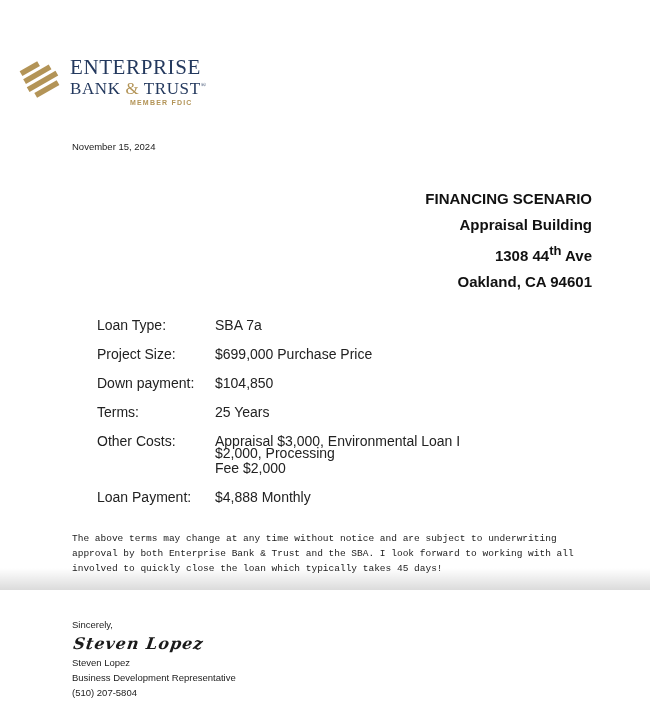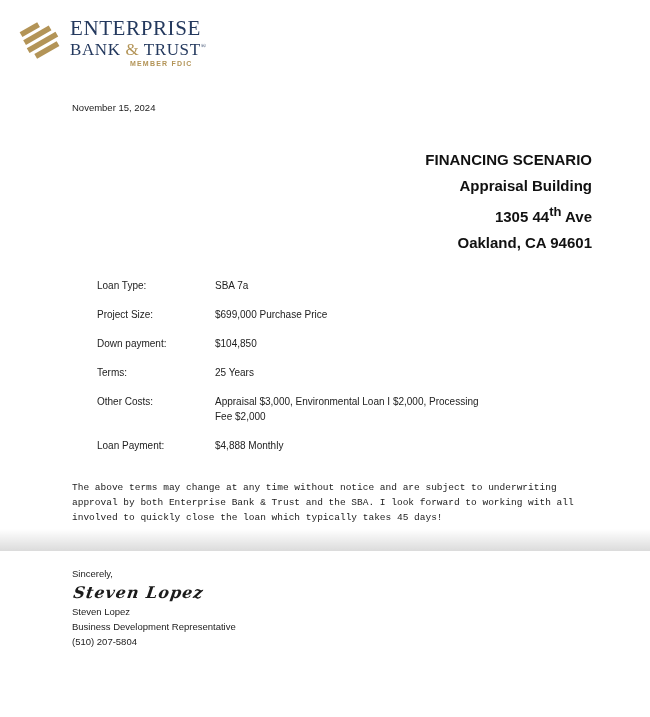--- a/index.html
+++ b/index.html
@@ -10,20 +10,21 @@
     position: relative;
     overflow: hidden;
     color: #222222;
   }
   .page {
     width: 650px;
     height: 551px;
     background: #ffffff;
     padding: 14px 58px 0 72px;
     position: relative;
+    margin-top: 39px;
   }
   
   .logo {
     display: flex;
     align-items: flex-start;
     gap: 6px;
     margin-left: -54px;
     height: 52px;
   }
   .logo-icon { width: 46px; height: 46px; flex: 0 0 auto; margin-top: 1px; }
@@ -65,21 +66,21 @@
     color: #111111;
   }
   .title-block sup { font-size: 13px; }
   .intro {
     margin-top: 14px;
     font-size: 9.5px;
     line-height: 13px;
     max-width: 530px;
   }
   .terms-table { margin-top: 24px; }
-  .term-row { display: flex; margin-bottom: 17px; font-size: 10px; line-height: 12px; padding-left: 25px; }
+  .term-row { display: flex; margin-bottom: 17px; font-size: 14px; line-height: 12px; padding-left: 25px; }
   .term-label { width: 118px; flex: 0 0 auto; }
   .term-value { max-width: 265px; }
   .term-value .v2 { margin-top: 3px; }
   .closing {
     margin-top: 28px;
     font-size: 9.5px;
     line-height: 15px;
     max-width: 527px;
     font-family: Liberation Mono, monospace;
   }
@@ -123,21 +124,21 @@
       <div class="logo-line2"><span>BANK </span><span class="logo-amp">&amp;</span><span> TRUST</span><span class="logo-reg">®</span></div>
       <div class="logo-member">MEMBER FDIC</div>
     </div>
   </header>
 
   <div class="date">November 15, 2024</div>
 
   <div class="title-block">
     <div>FINANCING SCENARIO</div>
     <div>Appraisal Building</div>
-    <div><span>1305 44</span><sup>th</sup><span> Ave</span></div>
+    <div><span>1308 44</span><sup>th</sup><span> Ave</span></div>
     <div>Oakland, CA 94601</div>
   </div>
 
 
   <div class="terms-table">
     <div class="term-row">
       <div class="term-label">Loan Type:</div>
       <div class="term-value">SBA 7a</div>
     </div>
     <div class="term-row">

